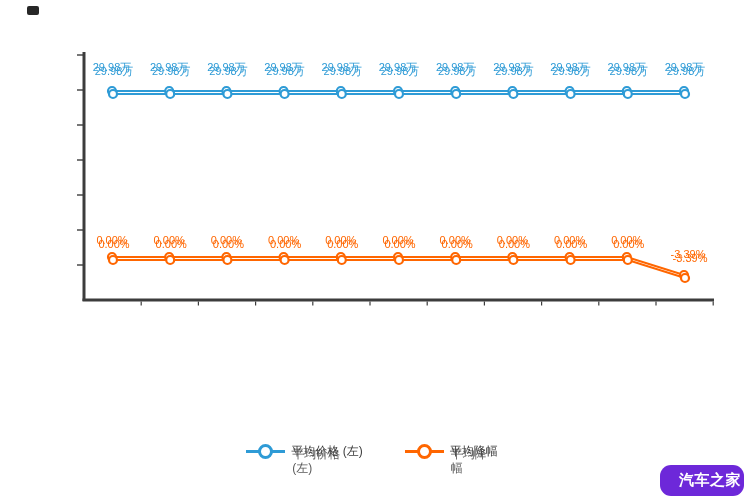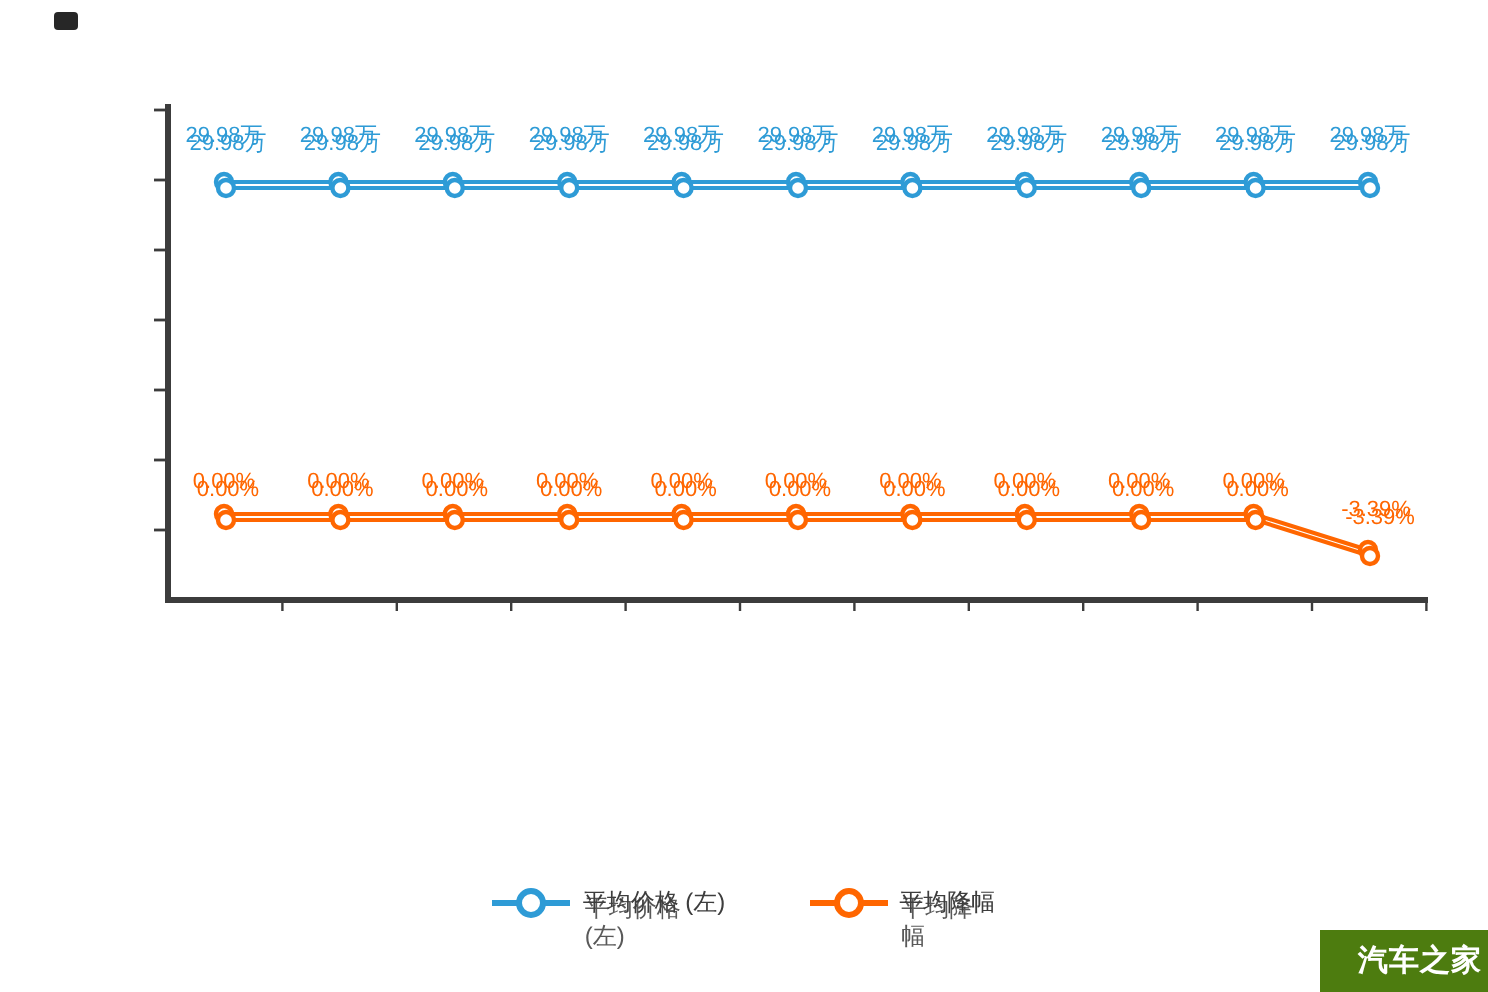--- a/index.html
+++ b/index.html
@@ -29,23 +29,23 @@
   }
   .legend-item.blue .seg{background:#2E9BD6;}
   .legend-item.blue .ring{border-color:#2E9BD6;}
   .legend-item.orange .seg{background:#FF6600;}
   .legend-item.orange .ring{border-color:#FF6600;}
   .glitch{position:relative;display:inline-block;font-size:12px;color:#3d3d3d;line-height:14px;}
   .glitch .g2{position:absolute;left:1px;top:3px;opacity:.85;}
   
   .watermark{
     position:absolute;right:0;bottom:0;width:84px;height:31px;
-    background:#4d7c0f;color:#fff;display:flex;align-items:center;justify-content:flex-end;
+    background:#6d28d9;color:#fff;display:flex;align-items:center;justify-content:flex-end;
     padding-right:3px;box-sizing:border-box;
-    font-size:15px;font-weight:bold;letter-spacing:.5px;
+    font-size:15px;font-weight:bold;letter-spacing:.5px;border-radius:11px;
   }
 </style>
 </head>
 <body>
 
 <div class="chart-wrap">
   <svg id="chart-svg" width="744" height="496" viewBox="0 0 744 496">
       <line x1="84" y1="52" x2="84" y2="301" stroke="#3c3c3c" stroke-width="3"></line>
       <line x1="82.5" y1="300" x2="714" y2="300" stroke="#3c3c3c" stroke-width="3"></line>
       <line x1="77" y1="55" x2="83" y2="55" stroke="#3c3c3c" stroke-width="1.4"></line>

